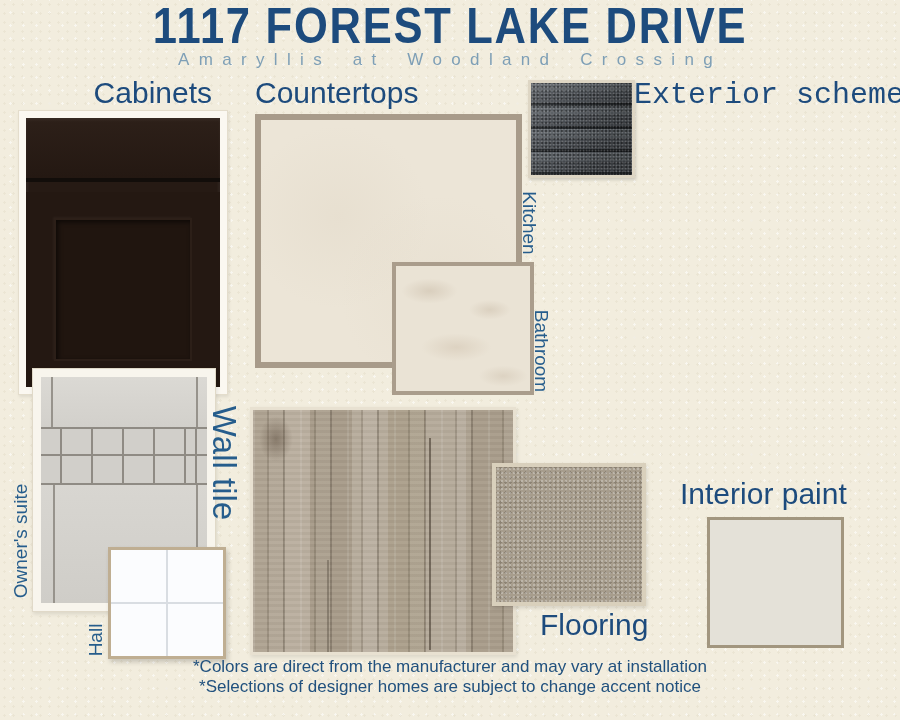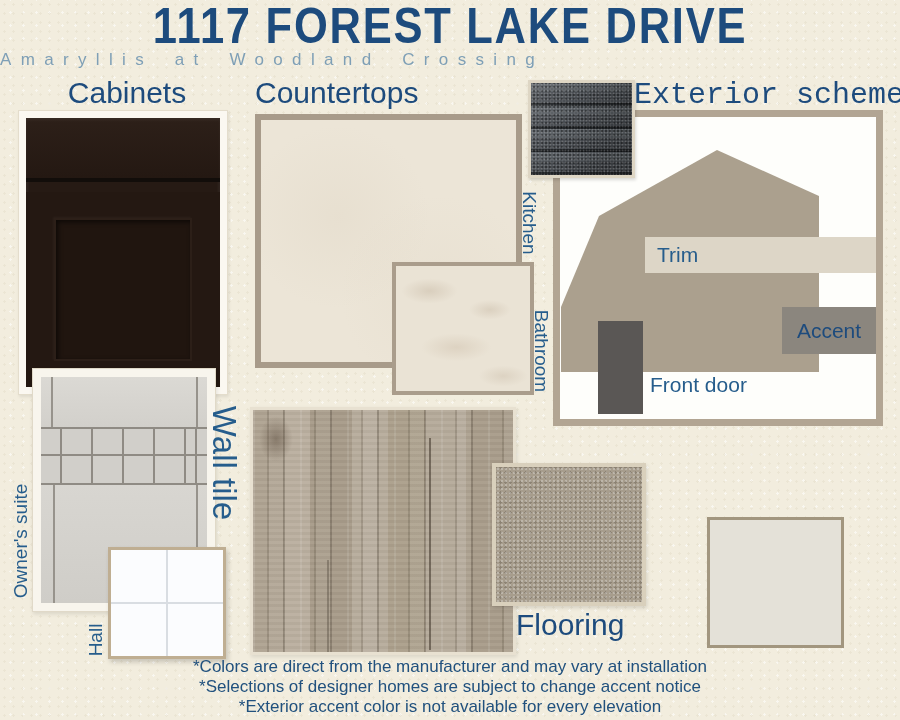--- a/index.html
+++ b/index.html
@@ -13,29 +13,29 @@
   body{font-family:"Liberation Sans",sans-serif;background:var(--bg,#f2edde);}
   .board{position:relative;width:900px;height:720px;overflow:hidden;background:var(--bg,#f2edde);}
   .board::before{content:"";position:absolute;inset:0;pointer-events:none;z-index:0;
     background-image:radial-gradient(rgba(205,195,165,0.18) 1px,transparent 1.4px),
                      radial-gradient(rgba(255,255,255,0.55) 1px,transparent 1.4px);
     background-size:9px 9px,13px 13px;background-position:0 0,4px 6px;}
   .abs{position:absolute;}
   
   .title{top:0;left:0;width:900px;text-align:center;font-size:50px;line-height:52px;
     font-weight:bold;color:var(--navy,#1d4b7d);letter-spacing:2px;transform:scaleX(0.87);z-index:3;}
-  .subtitle{top:50px;left:0;width:900px;text-align:left;font-size:17px;color:var(--steel,#7e9fb6);
+  .subtitle{top:50px;left:0;width:900px;text-align:center;font-size:17px;color:var(--steel,#7e9fb6);
     letter-spacing:0.55em;word-spacing:0.45em;z-index:3;}
   
   .seclabel{color:var(--navy,#1d4b7d);font-size:30px;white-space:nowrap;z-index:3;}
-  .lbl-cabinets{top:76px;left:22px;width:210px;text-align:center;}
+  .lbl-cabinets{top:76px;left:2px;width:210px;text-align:right;}
   .lbl-countertops{top:76px;left:255px;width:267px;text-align:left;}
   .lbl-exterior{top:78px;left:634px;font-family:Liberation Mono, monospace;}
   .lbl-interior{top:477px;left:680px;}
-  .lbl-flooring{top:608px;left:516px;}
+  .lbl-flooring{top:608px;left:540px;}
   
   .vlabel{position:absolute;white-space:nowrap;color:var(--blue,#265d8c);font-size:19px;
     transform:translate(-50%,-50%) rotate(90deg);z-index:3;}
   .vlabel.ccw{transform:translate(-50%,-50%) rotate(-90deg);}
   .vlabel.big{font-size:33px;}
   
   .cab-frame{left:18px;top:110px;width:210px;height:285px;background:#fbf8f1;
     border:1px solid #e4ddcc;box-shadow:1px 2px 3px rgba(0,0,0,0.08);z-index:1;}
   .cabinet{position:absolute;inset:7px;background:var(--cabinet,#261a14);
     box-shadow:inset 2px 0 3px rgba(255,255,255,0.05),inset -2px 0 3px rgba(255,255,255,0.05);}
@@ -146,44 +146,31 @@
   <div class="abs hall-tile"></div>
   <div class="vlabel ccw" style="left:96px;top:640px;">Hall</div>
 
   <div class="abs seclabel lbl-countertops">Countertops</div>
   <div class="abs kitchen-slab"></div>
   <div class="vlabel" style="left:529px;top:223px;">Kitchen</div>
   <div class="abs bath-slab"></div>
   <div class="vlabel" style="left:541px;top:351px;">Bathroom</div>
 
   <div class="abs seclabel lbl-exterior">Exterior scheme</div>
-  <div class="abs ext-panel">
-    <svg class="house-svg" viewBox="0 0 316 302">
-      <polygon points="39,99 157,33 259,79 259,255 1,255 1,190" fill="#aba08e"></polygon>
-    </svg>
-    <div class="trim-bar">
-      <div class="trim-label">Trim</div>
-    </div>
-    <div class="accent-box">
-      <div class="accent-label">Accent</div>
-    </div>
-    <div class="front-door"></div>
-    <div class="front-door-label">Front door</div>
-  </div>
   <div class="abs shingle"></div>
 
   <div class="abs wood">
     <div class="knot"></div>
     <div class="crack1"></div>
     <div class="crack2"></div>
   </div>
   <div class="abs carpet"></div>
   <div class="abs seclabel lbl-flooring">Flooring</div>
 
+  <div class="abs seclabel lbl-interior">Interior paint</div>
   <div class="abs paint-swatch"></div>
 
   <div class="abs footnotes">
     <div>*Colors are direct from the manufacturer and may vary at installation</div>
     <div>*Selections of designer homes are subject to change accent notice</div>
-    <div>*Exterior accent color is not available for every elevation</div>
   </div>
 
 </div>
 
 </body></html>

